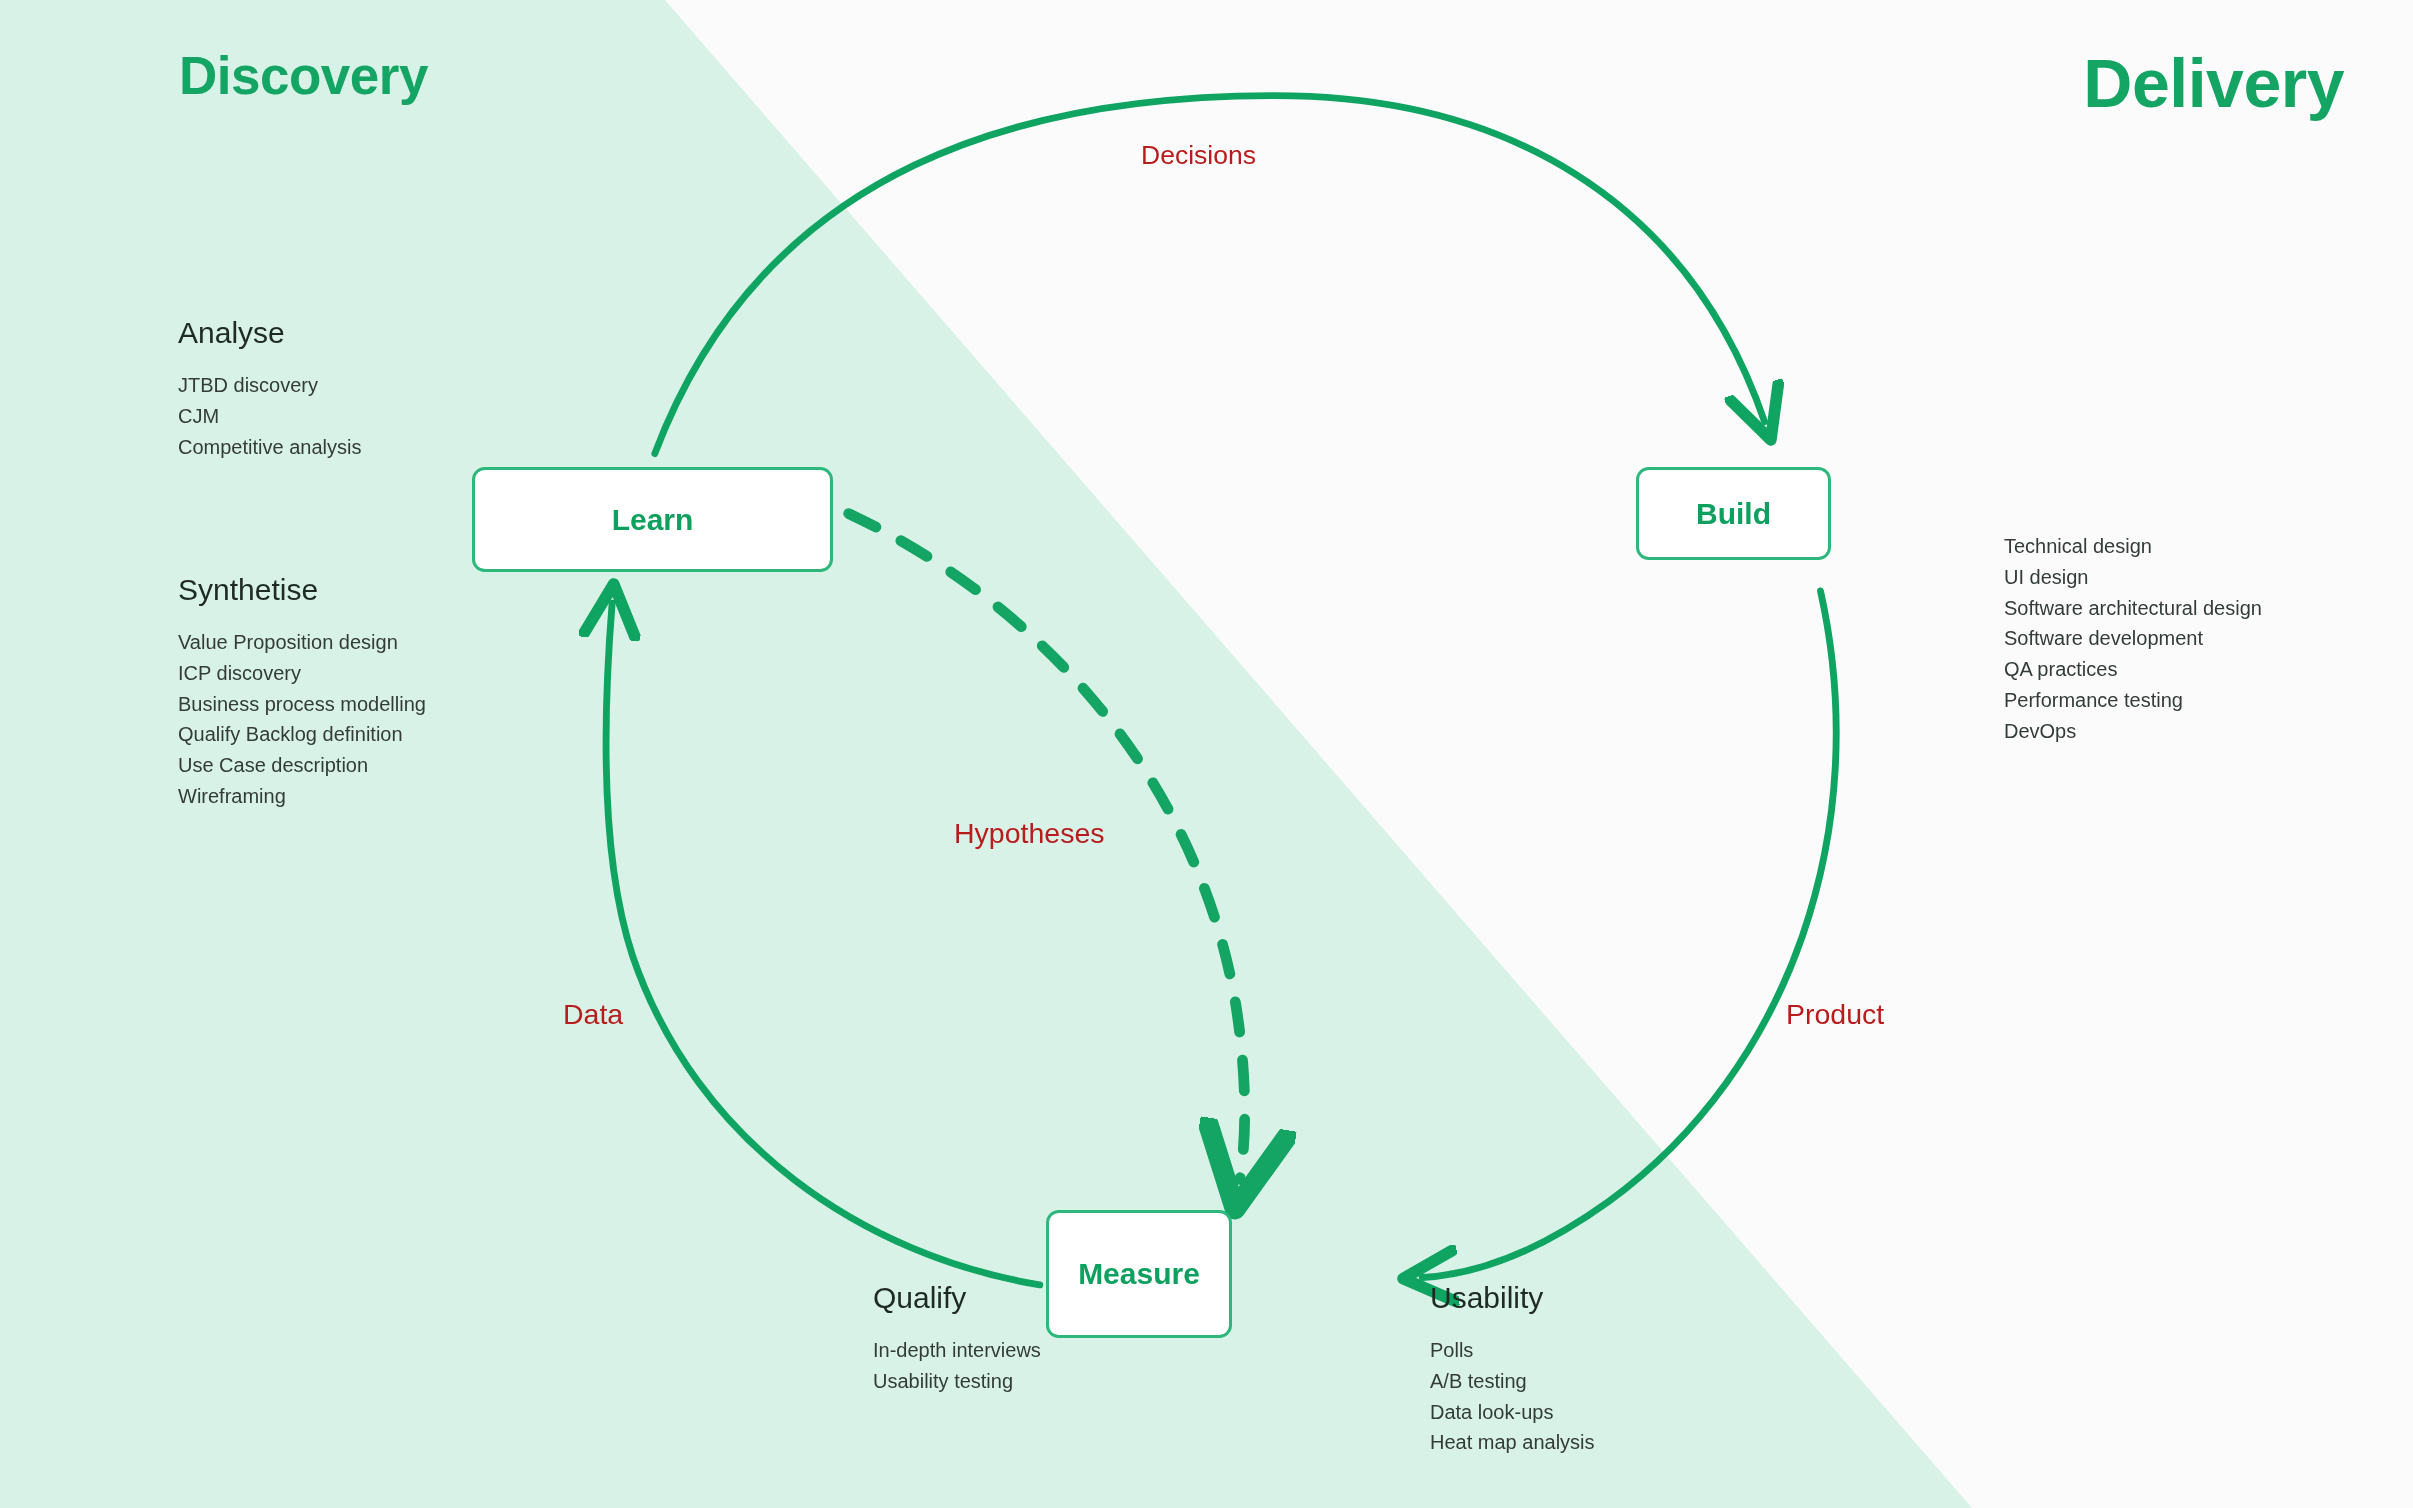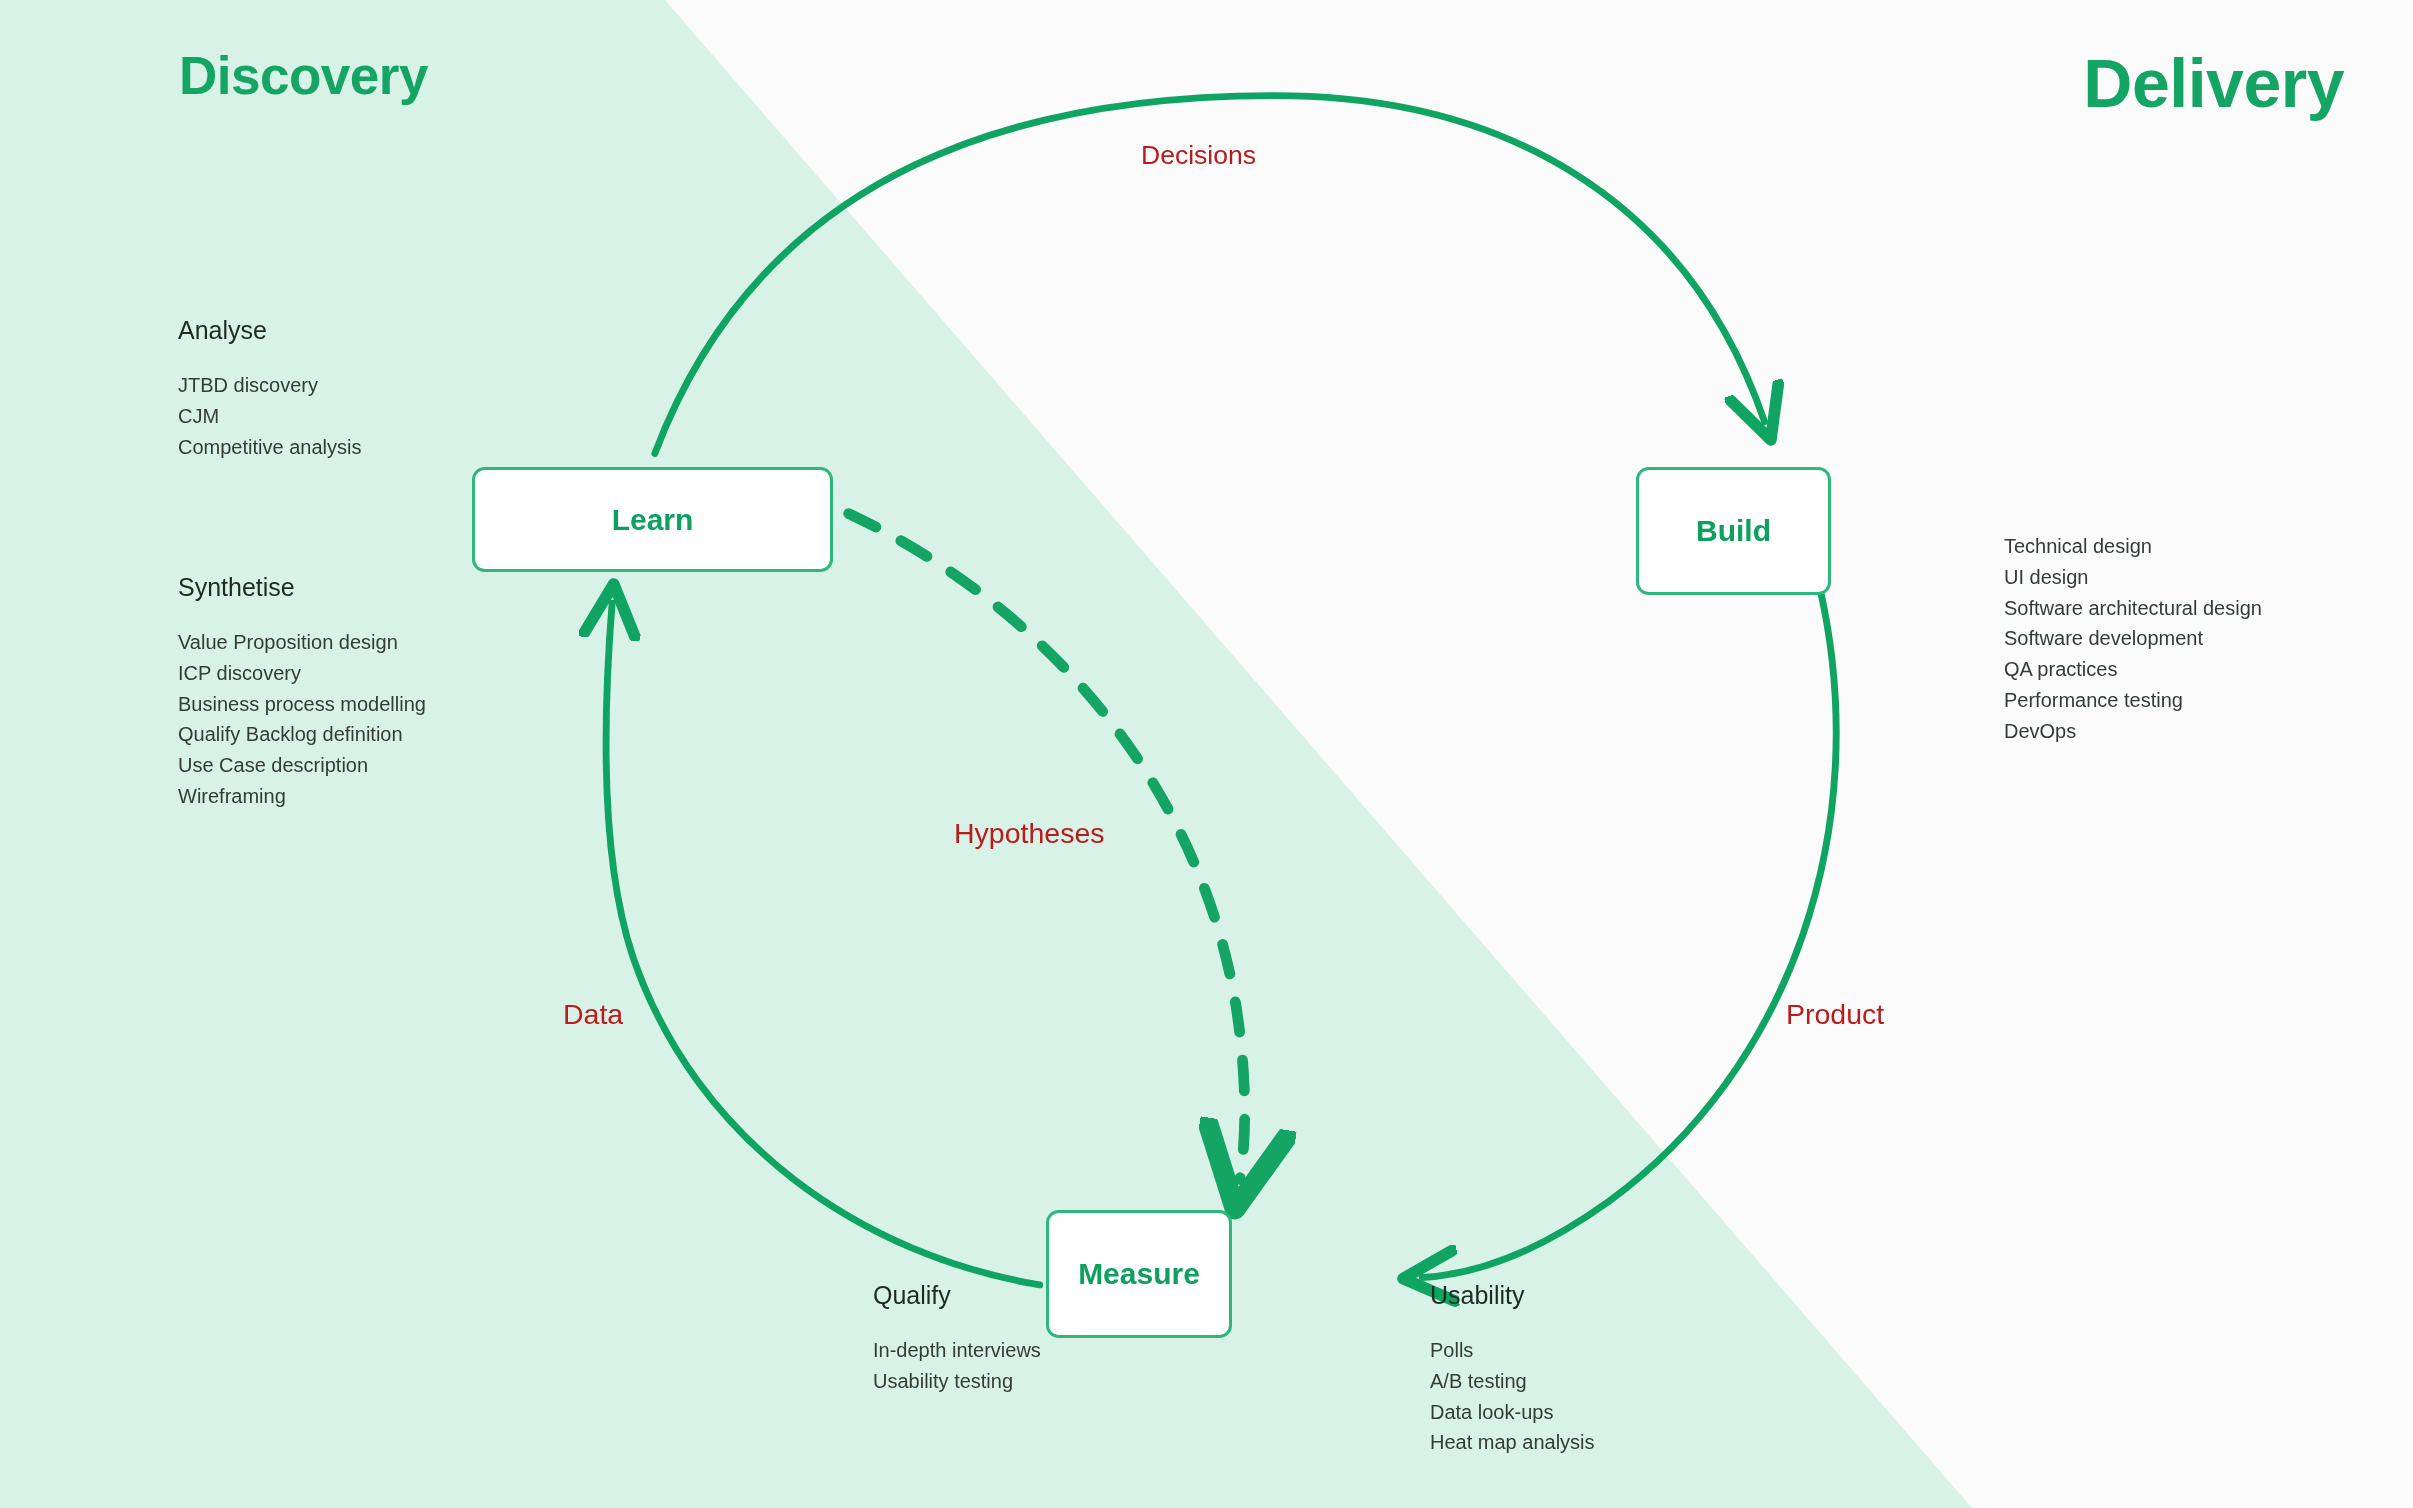--- a/index.html
+++ b/index.html
@@ -57,27 +57,27 @@
     display: flex;
     align-items: center;
     justify-content: center;
     box-sizing: border-box;
     color: #0da05e;
     font-size: 30px;
     font-weight: bold;
     letter-spacing: 0px;
   }
   #node-learn  { left: 472px;  top: 467px;  width: 361px; height: 105px; }
-  #node-build  { left: 1636px; top: 467px;  width: 195px; height: 128px; }
+  #node-build  { left: 1636px; top: 467px;  width: 195px; height: 93px; }
   #node-measure{ left: 1046px; top: 1210px; width: 186px; height: 128px; }
 
   
   .group-title {
     position: absolute;
-    font-size: 25px;
+    font-size: 30px;
     color: #1e2a24;
     white-space: nowrap;
   }
   .item-list {
     position: absolute;
     font-size: 20px;
     color: #333c38;
     line-height: 1.54;
     white-space: nowrap;
   }

